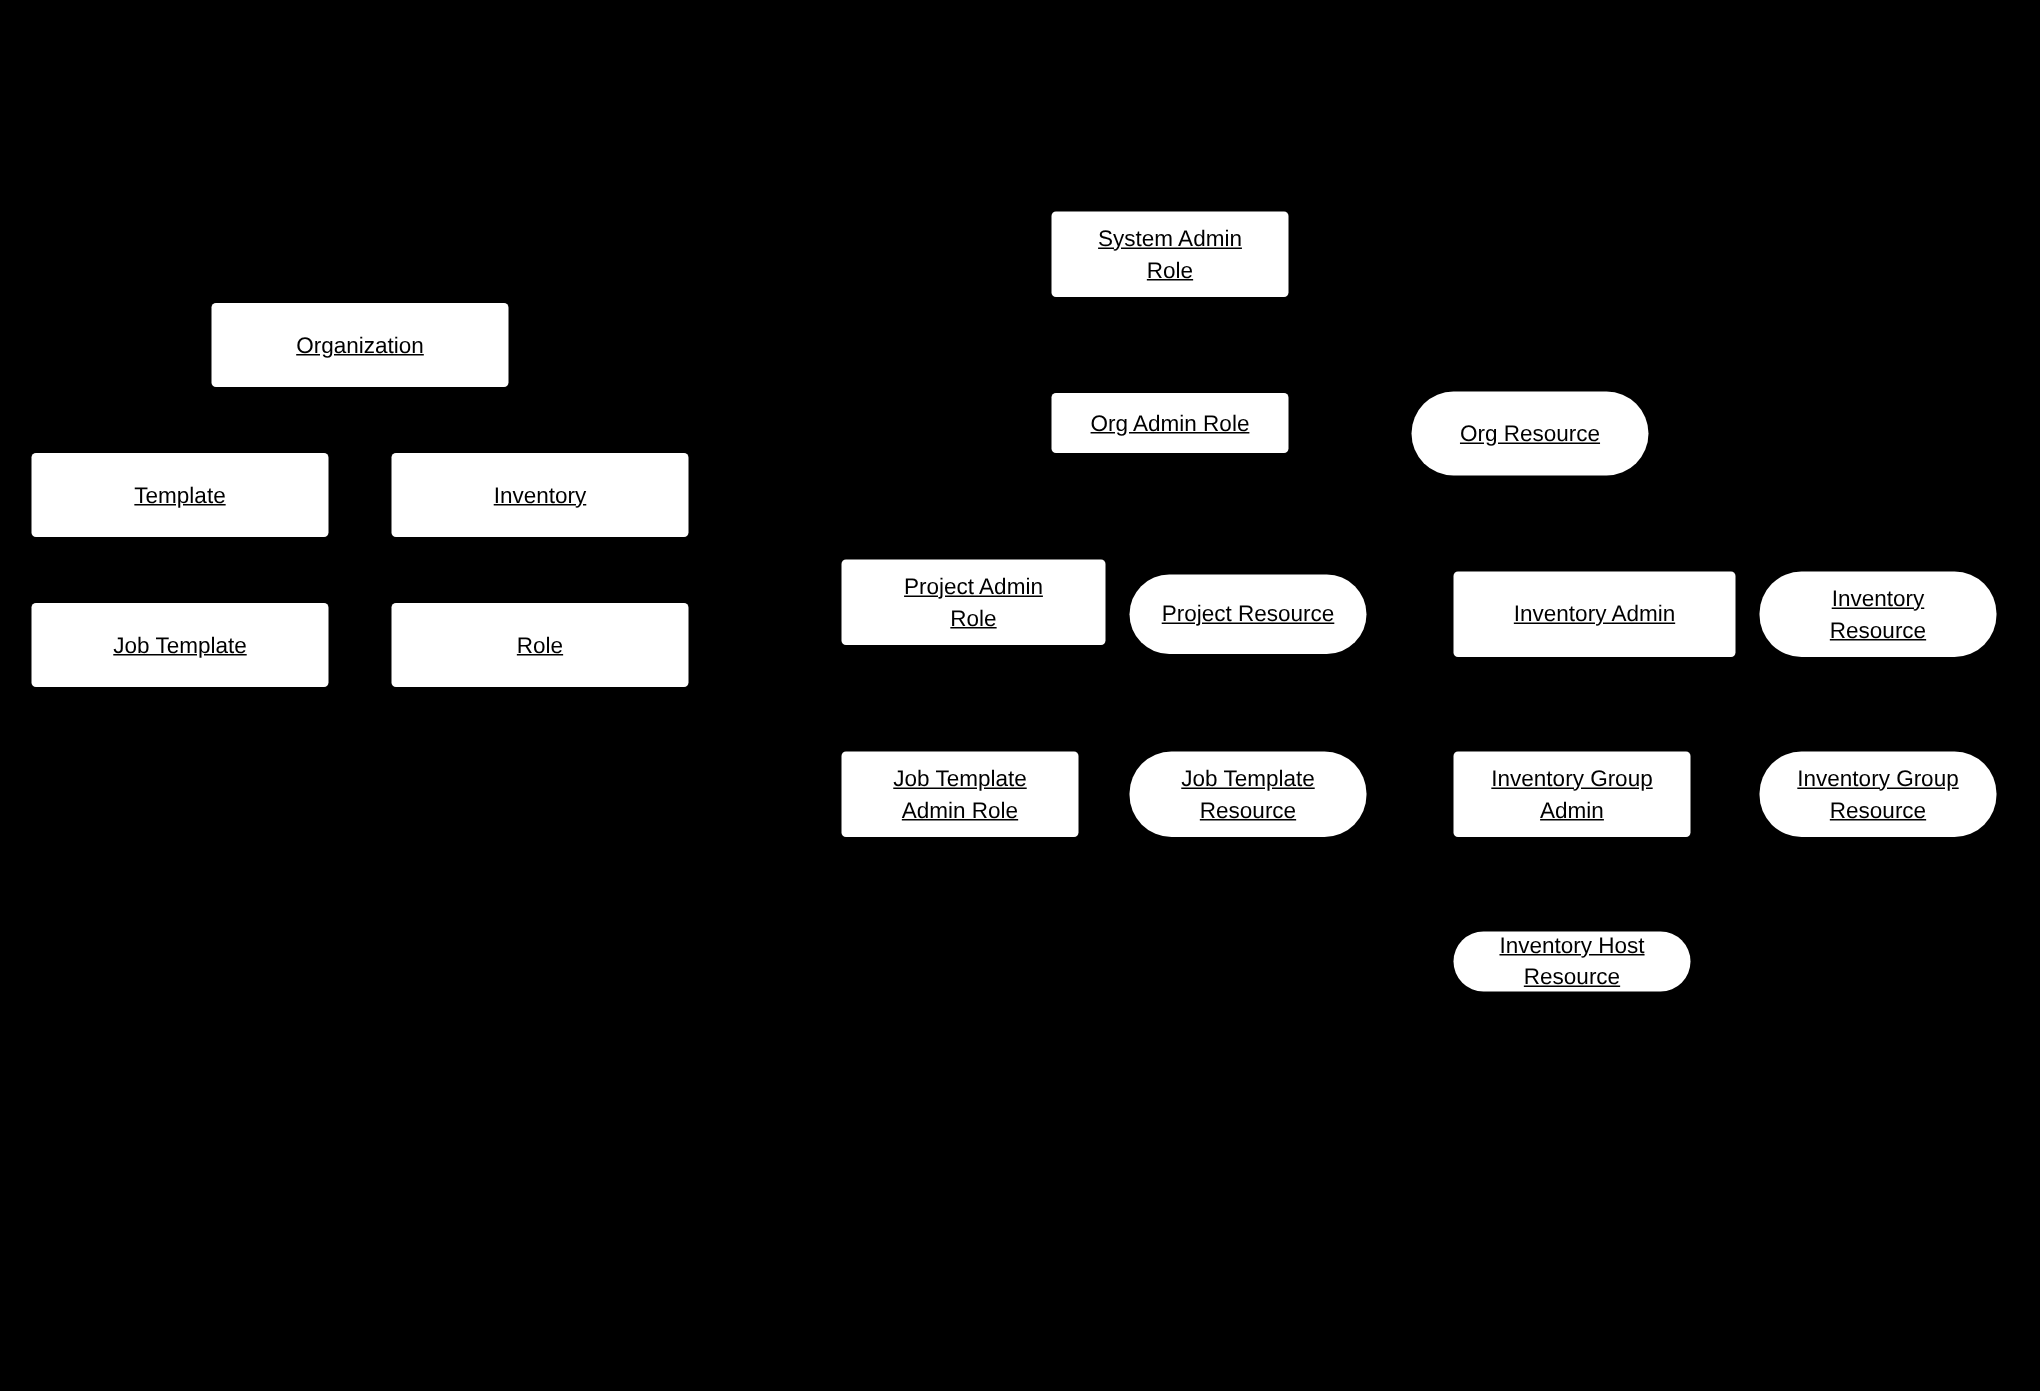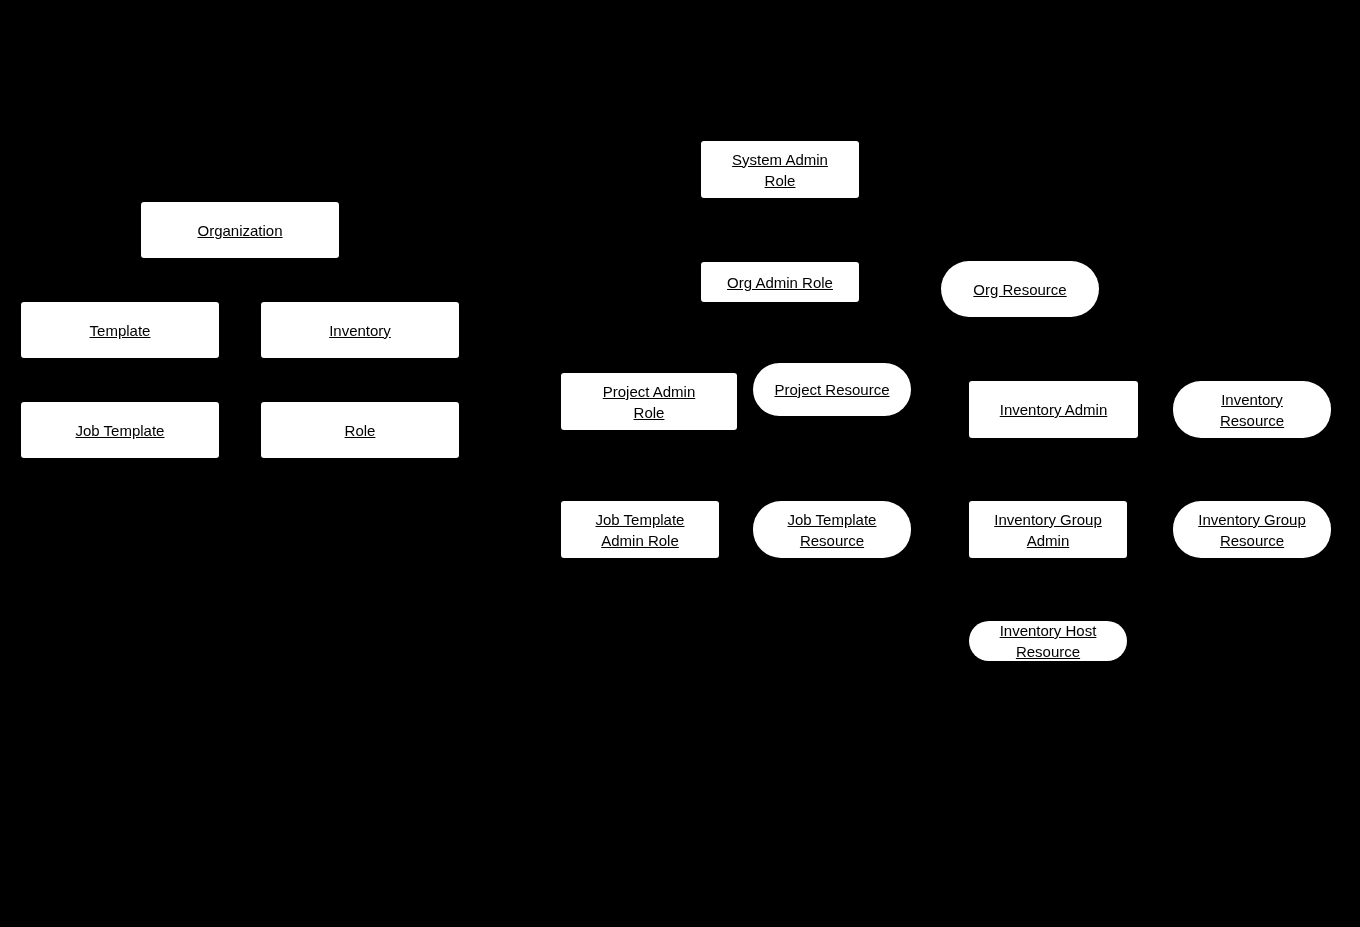--- a/index.html
+++ b/index.html
@@ -56,23 +56,23 @@
   <div class="node rect" style="left:701px; top:141px; width:158px; height:57px">System Admin
 Role</div>
 
   <div class="node rect" style="left:701px; top:262px; width:158px; height:40px">Org Admin Role</div>
 
   <div class="node pill" style="left:941px; top:261px; width:158px; height:56px">Org Resource</div>
 
   <div class="node rect" style="left:561px; top:373px; width:176px; height:57px">Project Admin
 Role</div>
 
-  <div class="node pill" style="left:753px; top:363px; width:158px; height:53px">Project Resource</div>
+  <div class="node pill" style="left:753px; top:383px; width:158px; height:53px">Project Resource</div>
 
-  <div class="node rect" style="left:969px; top:381px; width:169px; height:57px">Inventory Admin</div>
+  <div class="node rect" style="left:969px; top:381px; width:188px; height:57px">Inventory Admin</div>
 
   <div class="node pill" style="left:1173px; top:381px; width:158px; height:57px">Inventory
 Resource</div>
 
   <div class="node rect" style="left:561px; top:501px; width:158px; height:57px">Job Template
 Admin Role</div>
 
   <div class="node pill" style="left:753px; top:501px; width:158px; height:57px">Job Template
 Resource</div>
 

